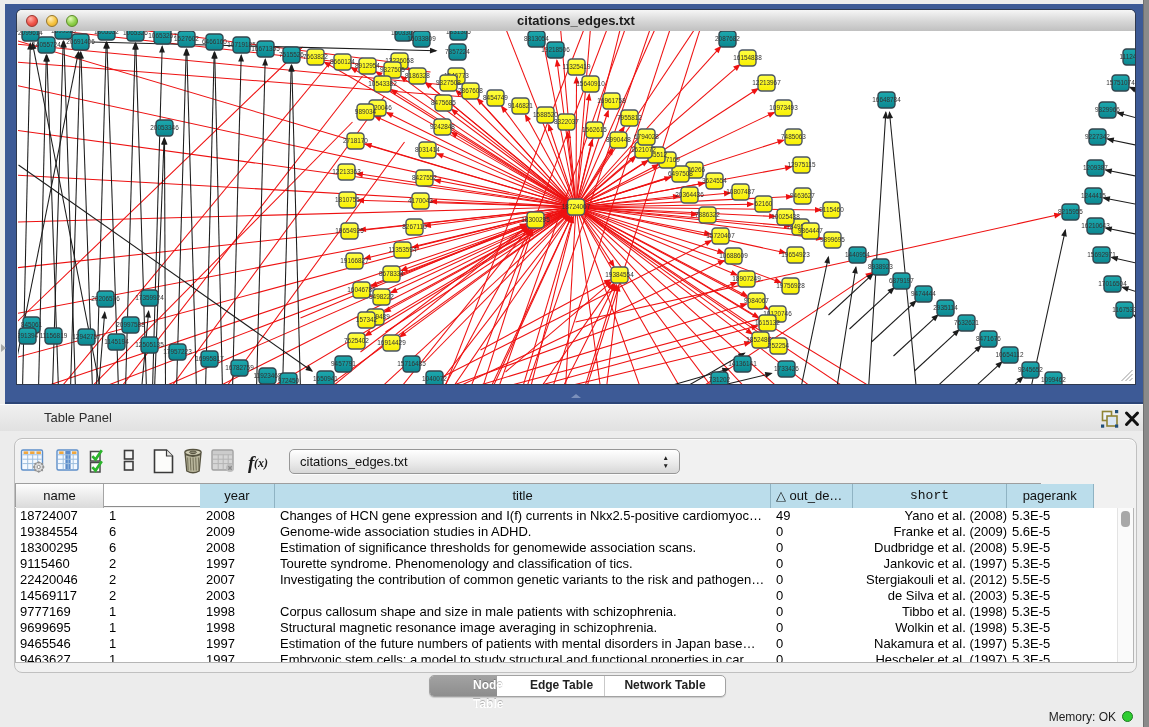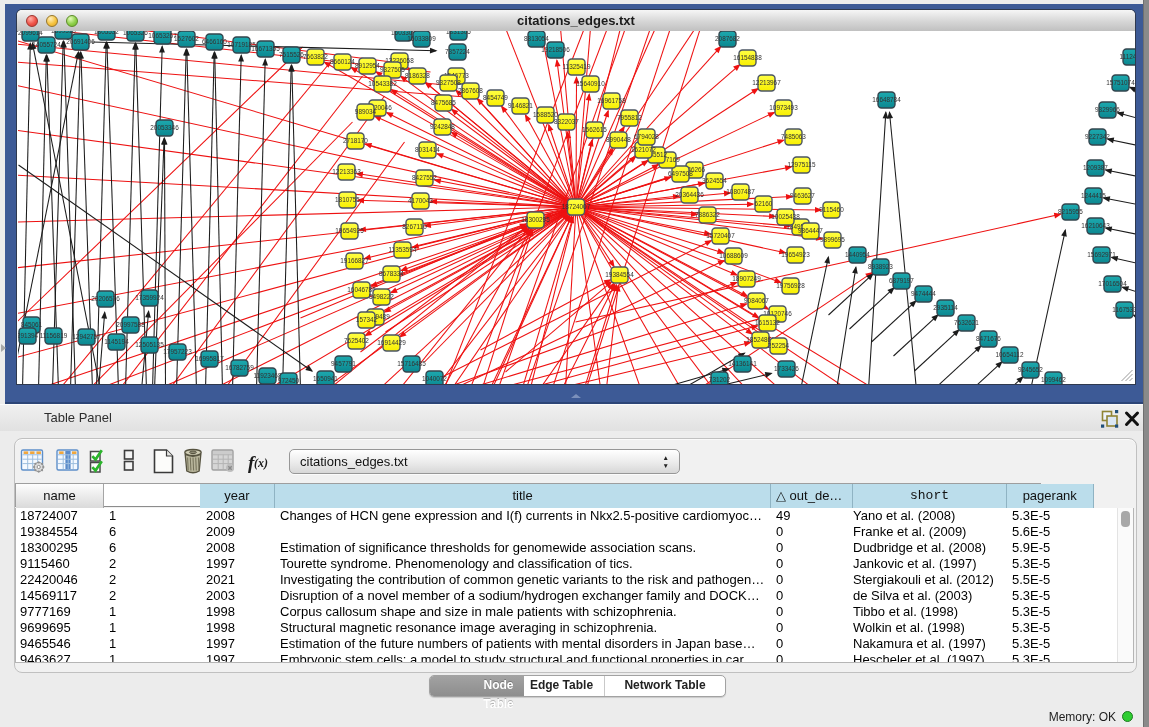--- a/index.html
+++ b/index.html
@@ -41,28 +41,28 @@
 #hc2{left:184px;width:75px;}
 #hc3{left:259px;width:496px;}
 #hc4{left:755px;width:82px;text-align:left;padding-left:5px;}
 #hc5{left:837px;width:154px;font-family:Liberation Mono, monospace;}
 #hc6{left:991px;width:86.5px;}
 #tbody{left:15px;top:507.5px;width:1119px;height:155.5px;background:#fff;
  border:1px solid #b5b5b5;border-top:none;box-sizing:border-box;overflow:hidden;}
 .trow{position:absolute;left:0;width:100%;height:16px;font-size:13px;color:#000;white-space:nowrap;}
 .trow span{position:absolute;top:0;line-height:16px;}
 .c0{left:4px;}.c1{left:93px;}.c2{left:190px;}.c3{left:264px;}
-.c4{left:760px;}.c5{left:837px;width:154px;text-align:left;}.c6{left:996px;}
+.c4{left:760px;}.c5{left:837px;width:154px;text-align:right;}.c6{left:996px;}
 #vsb{position:absolute;right:0px;top:0px;width:15px;height:100%;background:#fafafa;border-left:1px solid #e3e3e3;}
 #vsb .thumb{position:absolute;left:3px;top:3px;width:8.5px;height:16px;border-radius:4px;background:#a8a8a8;}
 #tabs{left:429px;top:675px;width:295px;height:20px;border:1px solid #a2a2a2;border-radius:5px;
  background:#fff;box-shadow:0 1px 1px rgba(0,0,0,.15);}
 #tabs .seg{position:absolute;top:0;height:20px;font-size:12px;font-weight:bold;color:#222;
  text-align:center;line-height:19px;box-sizing:border-box;}
-#tabs #seg0{left:0;width:94px;background:linear-gradient(#a2a2a2,#8d8d8d);color:#fff;border-radius:4px 0 0 4px;
+#tabs #seg0{left:0;width:67px;background:linear-gradient(#a2a2a2,#8d8d8d);color:#fff;border-radius:4px 0 0 4px;
  text-shadow:0 -1px 0 rgba(0,0,0,.25);padding-left:43px;}
 #seg1{left:89px;width:86px;border-right:1px solid #c9c9c9;}
 #seg2{left:175px;width:120px;}
 #status{left:996px;top:710px;width:120px;height:18px;font-size:12px;color:#1d1d1d;text-align:right;}
 #gdot{left:1122px;top:711px;width:11px;height:11px;border-radius:50%;background:#2ece31;border:1.5px solid #1e7a20;box-sizing:border-box;}
 #flicon{left:1101px;top:410px;width:18px;height:18px;}
 #xicon{left:1124px;top:410px;width:16px;height:17px;}
 </style></head>
 <body>
 <div id="stage">
@@ -832,20 +832,21 @@
         <span class="c2">2008</span>
         <span class="c3">Changes of HCN gene expression and I(f) currents in Nkx2.5-positive cardiomyoc…</span>
         <span class="c4">49</span>
         <span class="c5">Yano et al. (2008)</span>
         <span class="c6">5.3E-5</span>
       </div>
       <div class="trow" style="top:16.0px;">
         <span class="c0">19384554</span>
         <span class="c1">6</span>
         <span class="c2">2009</span>
+        <span class="c3">Genome-wide association studies in ADHD.</span>
         <span class="c4">0</span>
         <span class="c5">Franke et al. (2009)</span>
         <span class="c6">5.6E-5</span>
       </div>
       <div class="trow" style="top:32.0px;">
         <span class="c0">18300295</span>
         <span class="c1">6</span>
         <span class="c2">2008</span>
         <span class="c3">Estimation of significance thresholds for genomewide association scans.</span>
         <span class="c4">0</span>
@@ -857,31 +858,30 @@
         <span class="c1">2</span>
         <span class="c2">1997</span>
         <span class="c3">Tourette syndrome. Phenomenology and classification of tics.</span>
         <span class="c4">0</span>
         <span class="c5">Jankovic et al. (1997)</span>
         <span class="c6">5.3E-5</span>
       </div>
       <div class="trow" style="top:64.0px;">
         <span class="c0">22420046</span>
         <span class="c1">2</span>
-        <span class="c2">2021</span>
+        <span class="c2">2007</span>
         <span class="c3">Investigating the contribution of common genetic variants to the risk and pathogen…</span>
         <span class="c4">0</span>
         <span class="c5">Stergiakouli et al. (2012)</span>
         <span class="c6">5.5E-5</span>
       </div>
       <div class="trow" style="top:80.0px;">
         <span class="c0">14569117</span>
         <span class="c1">2</span>
         <span class="c2">2003</span>
-        <span class="c3">Disruption of a novel member of a sodium/hydrogen exchanger family and DOCK…</span>
         <span class="c4">0</span>
         <span class="c5">de Silva et al. (2003)</span>
         <span class="c6">5.3E-5</span>
       </div>
       <div class="trow" style="top:96.0px;">
         <span class="c0">9777169</span>
         <span class="c1">1</span>
         <span class="c2">1998</span>
         <span class="c3">Corpus callosum shape and size in male patients with schizophrenia.</span>
         <span class="c4">0</span>

